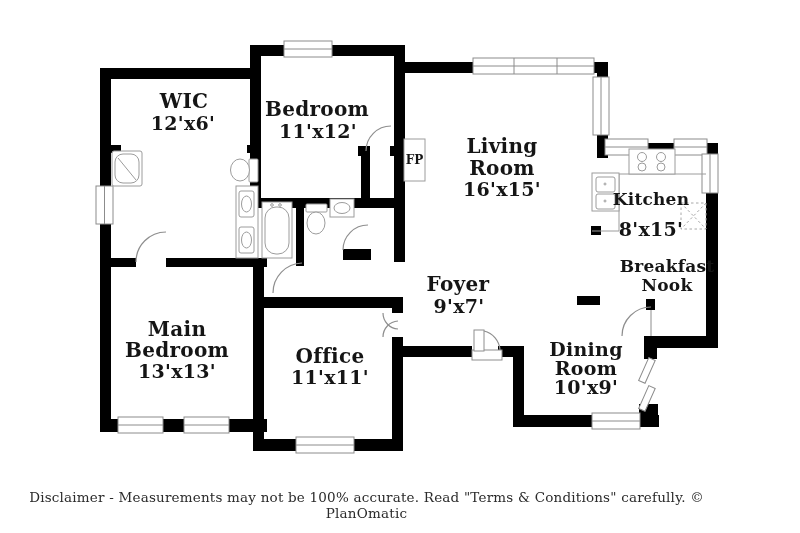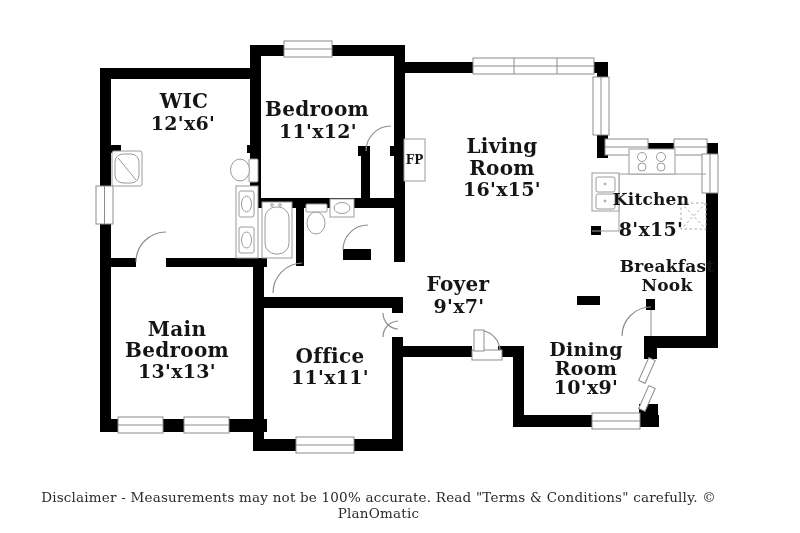--- a/index.html
+++ b/index.html
@@ -17,21 +17,21 @@
   .fp-t {font-family:"DejaVu Serif",serif;font-weight:700;font-size:12px;fill:#151515;
          text-anchor:middle;}
   .wall{fill:#000;}
   .win{fill:#fff;stroke:#8c8c8c;stroke-width:1;}
   .winline{stroke:#8c8c8c;stroke-width:1;fill:none;}
   .fix{fill:#fff;stroke:#9c9c9c;stroke-width:1;}
   .fixline{stroke:#9c9c9c;stroke-width:1;fill:none;}
   .arc{stroke:#8e8e8e;stroke-width:1.2;fill:none;}
   .leaf{fill:#fff;stroke:#8e8e8e;stroke-width:1;}
   .dash{fill:none;stroke:#a8a8a8;stroke-width:1;stroke-dasharray:2.5 2.5;}
-  .disclaimer{position:absolute;left:12px;top:489px;width:733px;text-align:center;
+  .disclaimer{position:absolute;left:0;top:489px;width:733px;text-align:center;
          font-family:"DejaVu Serif",serif;font-size:13.5px;color:#2b2b2b;letter-spacing:.2px;}
 </style>
 </head>
 <body>
 
 <div class="page">
   <svg width="800" height="533" viewBox="0 0 800 533">
 
     <g>
 

